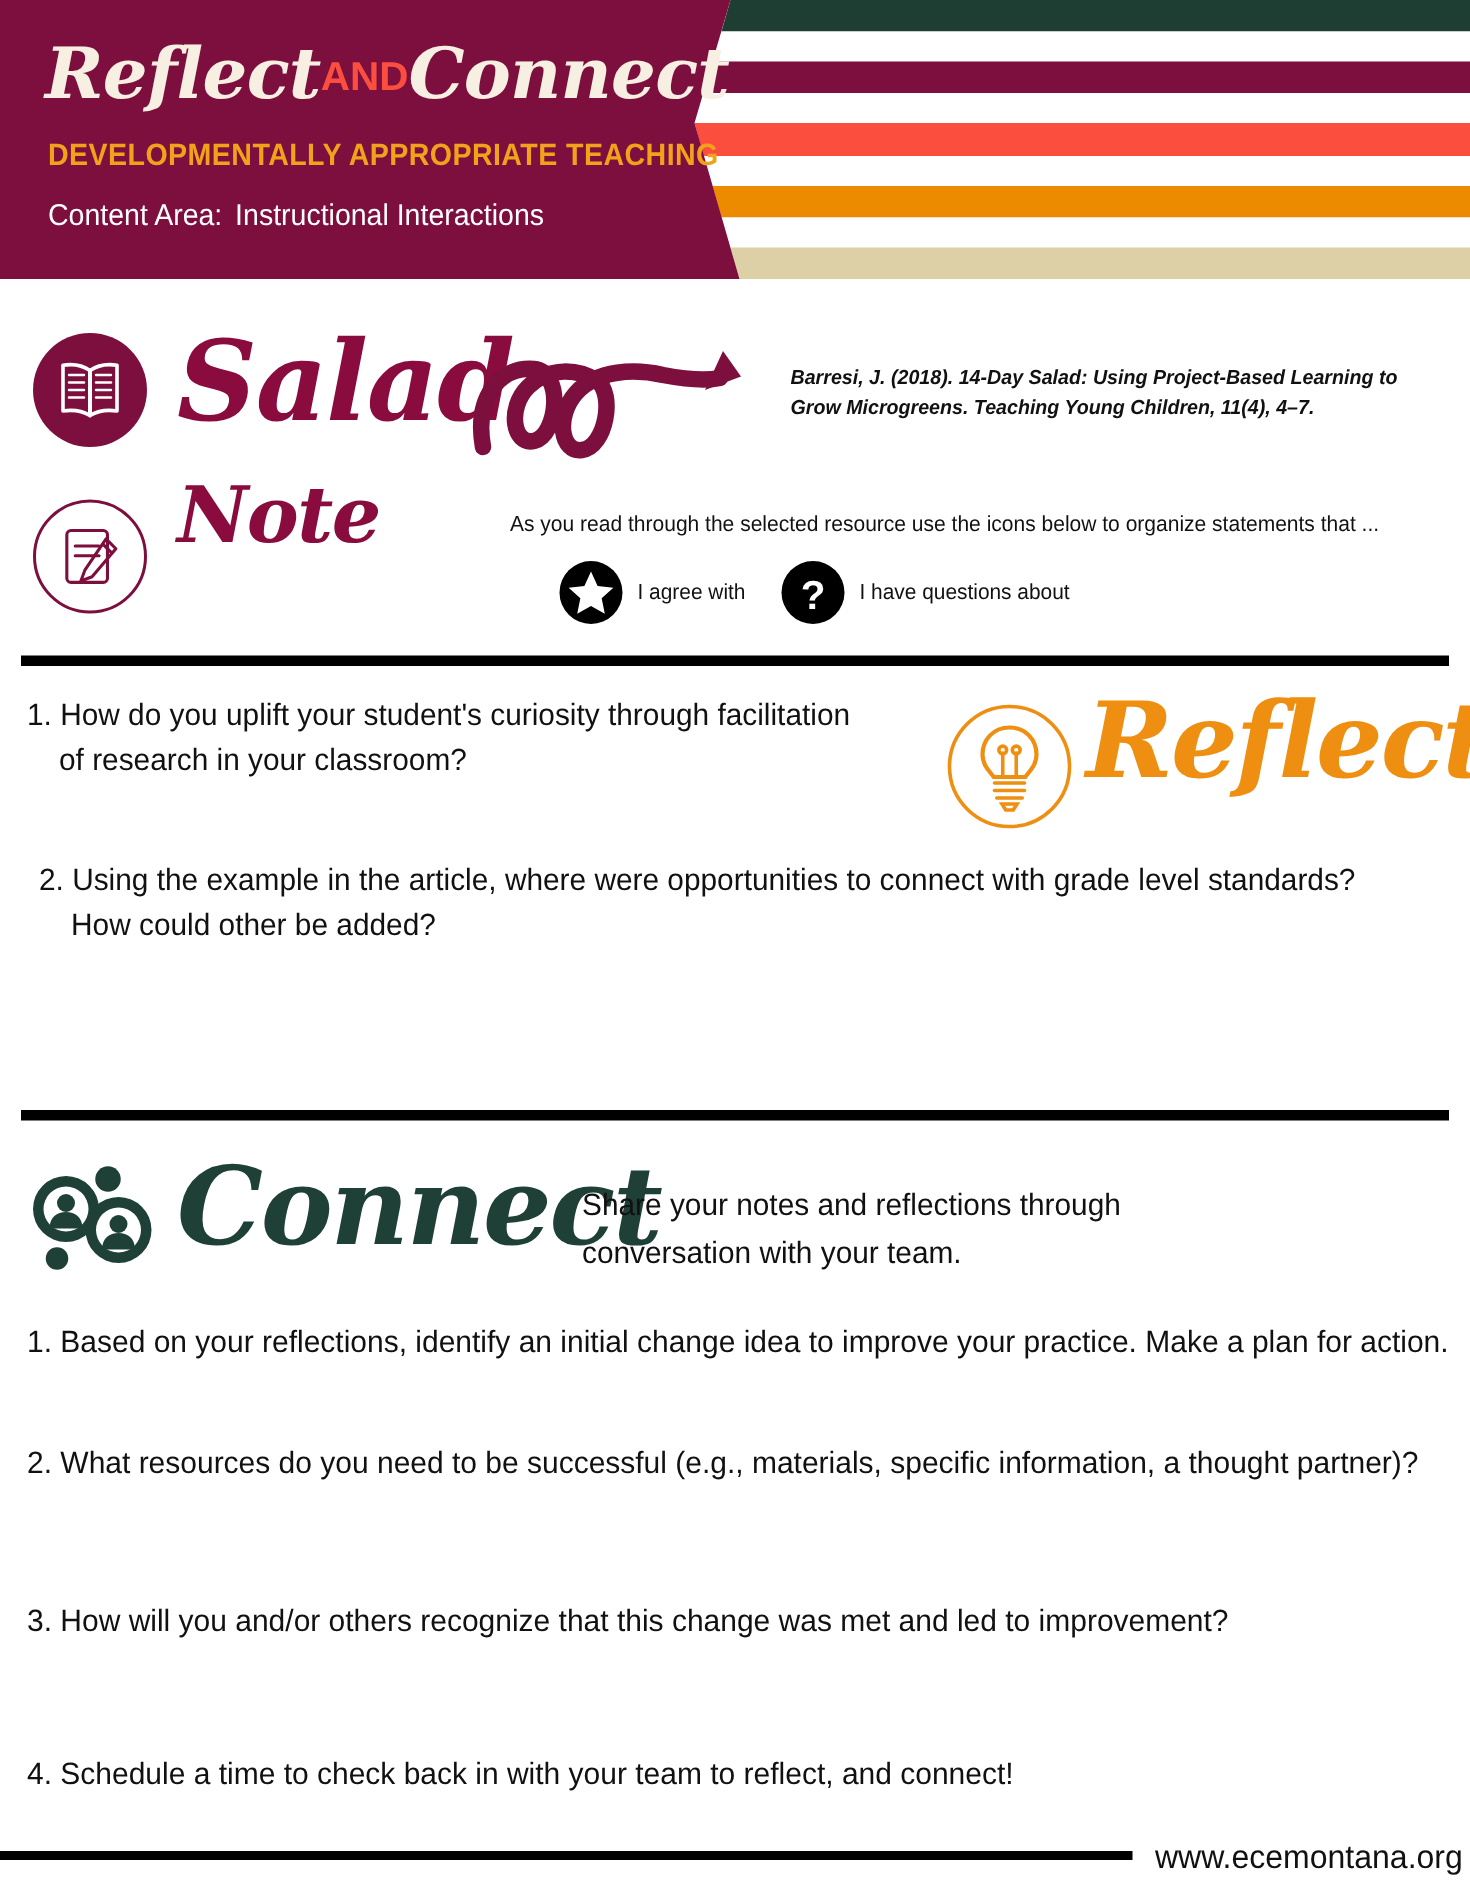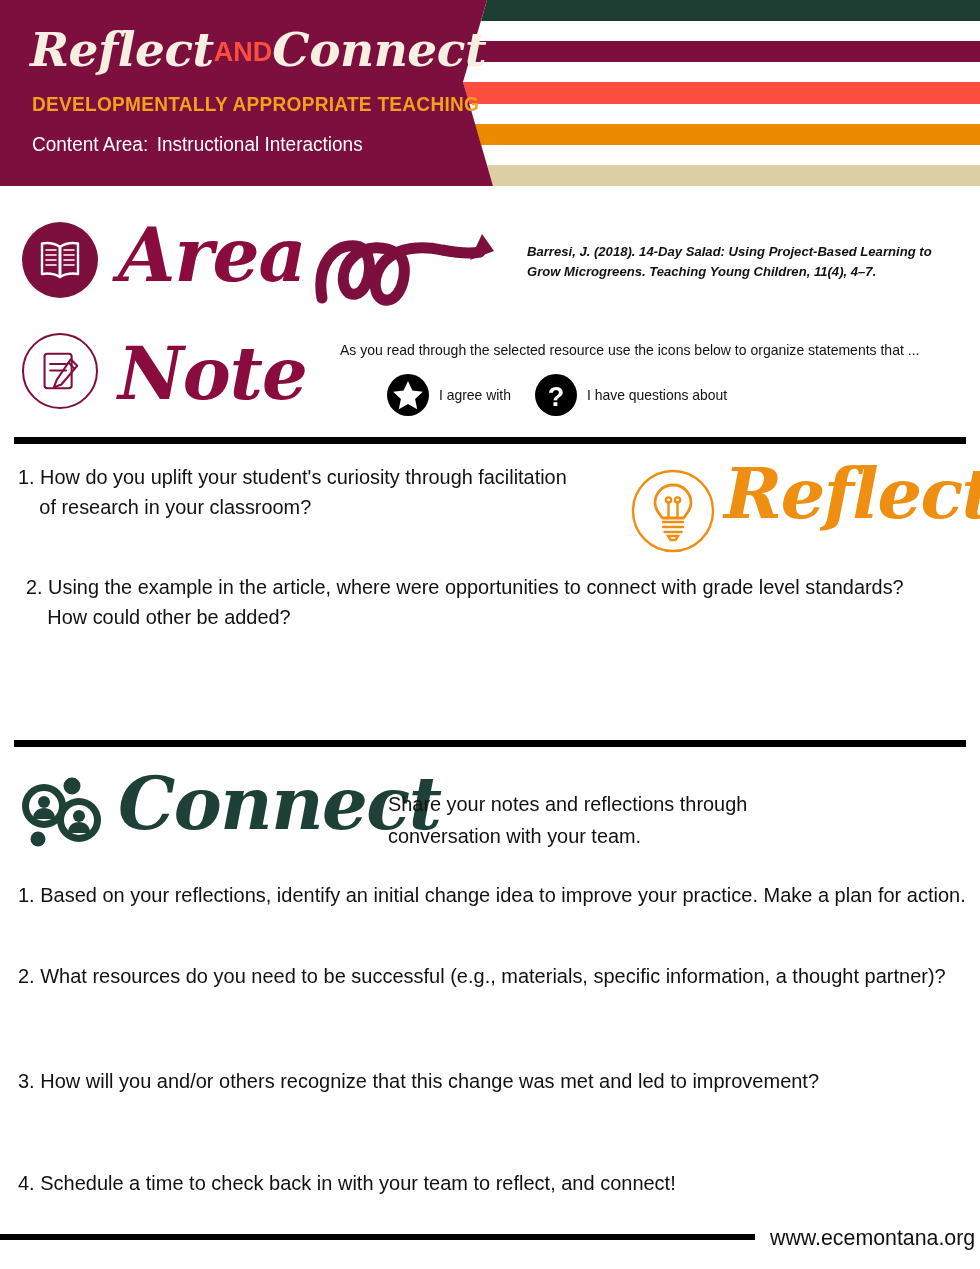--- a/index.html
+++ b/index.html
@@ -59,39 +59,39 @@
   .circ.outlined{background:#ffffff;border:2.5px solid #7d0f3e;}
 
   .script-word{
     font-family:"DejaVu Serif", serif;
     font-style:italic;font-weight:bold;
     color:#8a0b3d;
     line-height:1;
     letter-spacing:-1px;
   }
   .read-word{position:absolute;left:118px;top:218px;font-size:74px;}
-  .note-word{position:absolute;left:118px;top:338px;font-size:72px;}
+  .note-word{position:absolute;left:118px;top:318px;font-size:52px;}
 
   .arrow-doodle{position:absolute;left:312px;top:224px;}
 
   .citation{
     position:absolute;left:527px;top:242px;width:425px;
     font-size:13.5px;font-style:italic;font-weight:bold;
     line-height:1.5;color:#111;
     transform:scaleX(0.97);transform-origin:left top;
   }
 
   .note-instr{
     position:absolute;left:340px;top:341px;width:625px;
     font-size:14.6px;color:#111;line-height:1.3;
     transform:scaleX(0.96);transform-origin:left top;
     white-space:nowrap;
   }
 
-  .icon-legend{position:absolute;left:386px;top:373px;display:flex;align-items:center;}
+  .icon-legend{position:absolute;left:372px;top:373px;display:flex;align-items:center;}
   .icon-legend .item{display:flex;align-items:center;}
   .icon-legend .lbl{font-size:14.5px;color:#111;white-space:nowrap;transform:scaleX(0.96);transform-origin:left center;}
   .lg-ic{width:44px;height:44px;display:block;}
 
   
   .divider{position:absolute;left:14px;width:952px;height:7px;background:#000;}
   .div1{top:437px;}
   .div2{top:740px;}
 
   
@@ -199,21 +199,21 @@
           <line x1="24" y1="38" x2="34" y2="38"></line>
             <line x1="24" y1="43" x2="34" y2="43"></line>
           <line x1="42" y1="28" x2="52" y2="28"></line>
             <line x1="42" y1="33" x2="52" y2="33"></line>
           <line x1="42" y1="38" x2="52" y2="38"></line>
             <line x1="42" y1="43" x2="52" y2="43"></line>
         </g>
       </svg>
     </div>
   </div>
-  <div class="script-word read-word">Area</div>
+  <div class="script-word read-word">Salad</div>
 
   <div class="arrow-doodle">
     <svg width="196" height="86" viewBox="0 0 196 86">
       <g fill="none" stroke="#7d0f3e" stroke-width="11" stroke-linecap="round">
         <path d="M10 74 C4 40 22 20 44 22 C64 24 60 66 44 70 C30 73 26 48 40 34
                  C54 20 74 22 86 30 C98 38 92 74 76 76 C62 78 58 54 72 38
                  C86 22 112 22 130 26 C146 29 158 30 168 28"></path>
       </g>
       <polygon points="170,10 182,27 158,36" fill="#7d0f3e"></polygon>
     </svg>

